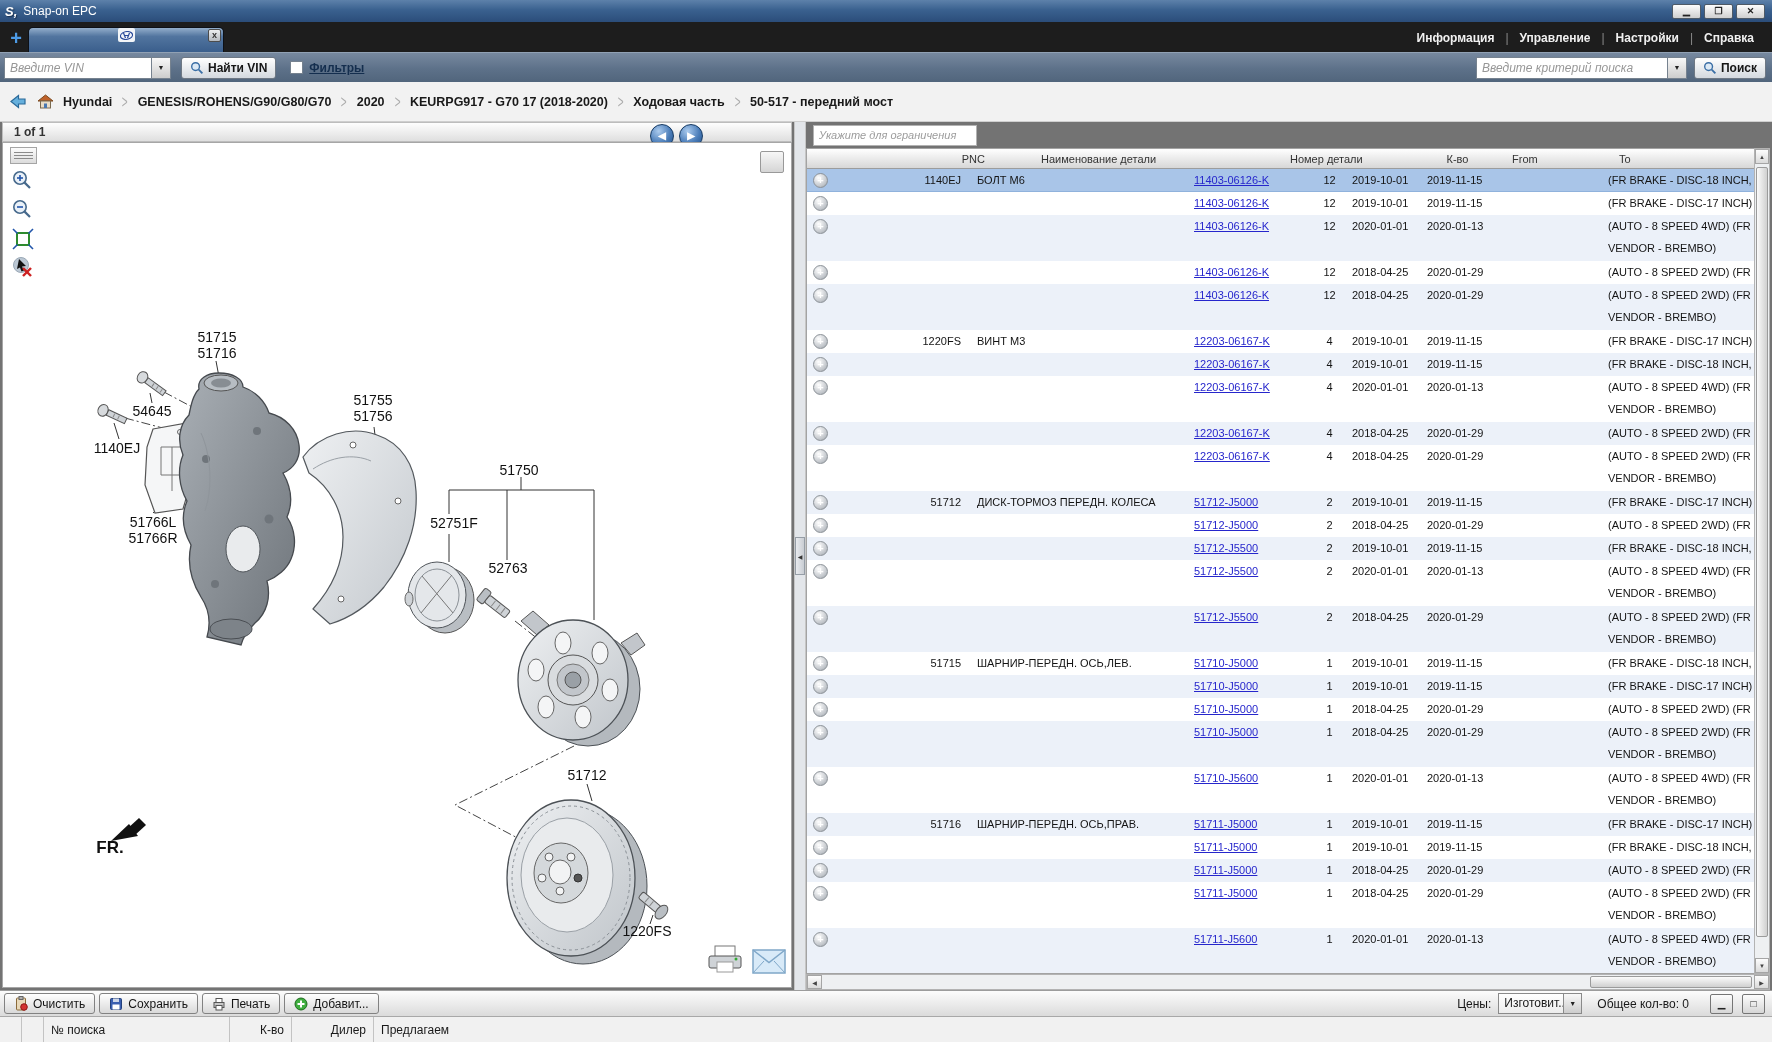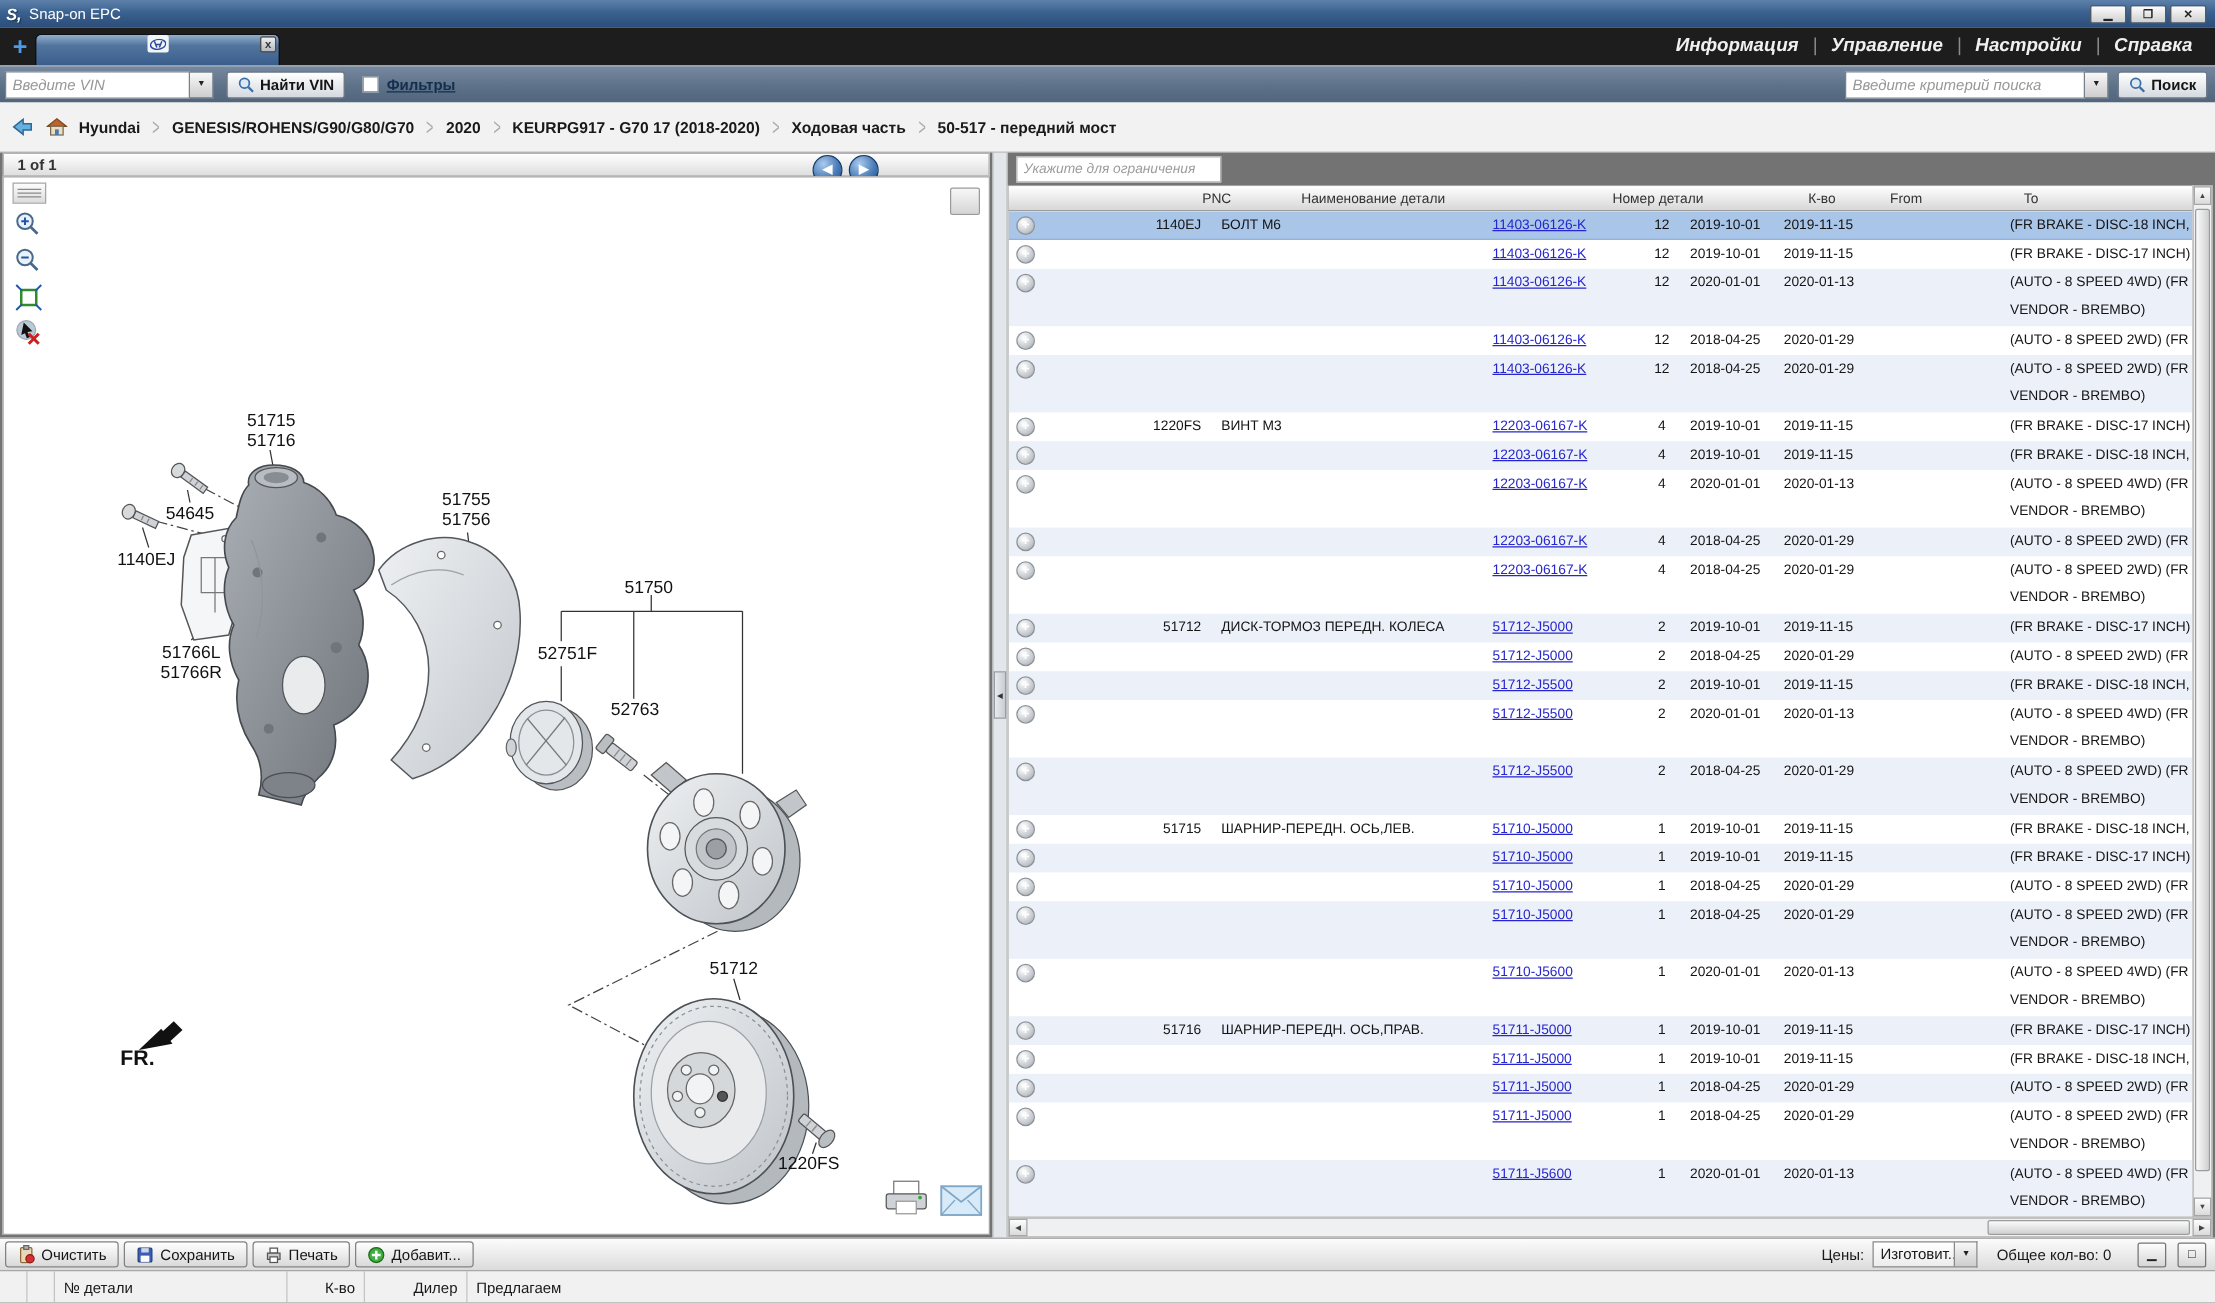--- a/index.html
+++ b/index.html
@@ -12,21 +12,21 @@
   .winbtns{margin-left:auto;display:flex;gap:3px;padding-right:2px;}
   .wbtn{width:29px;height:15px;background:linear-gradient(#fdfdfd,#cfcfcf);border:1px solid #4f5a66;border-radius:2px;color:#222;font-size:9px;line-height:12px;text-align:center;font-weight:bold;}
 
   
   .tabbar{height:30px;background:#1d1d1d;display:flex;align-items:flex-end;padding-left:4px;}
   .newtab{color:#4d9be6;font-size:20px;font-weight:bold;width:24px;text-align:center;line-height:28px;}
   .tab{position:relative;height:25px;width:196px;background:linear-gradient(#93aecb,#52759f 35%,#3a5e8c);border:1px solid #0d1016;border-bottom:none;border-radius:5px 5px 0 0;display:flex;align-items:center;gap:13px;padding:0 16px 0 16px;color:#fff;font-size:11px;font-weight:bold;flex-direction:column;}
   .tab-label{white-space:nowrap;overflow:hidden;}
   .hicon{width:17px;height:14px;background:#f2f5f8;border-radius:2px;display:flex;align-items:center;justify-content:center;flex:none;}
   .tclose{position:absolute;top:1px;right:2px;width:13px;height:13px;background:linear-gradient(#eceef0,#b5bac0);border:1px solid #4c4c4c;border-radius:2px;font-size:9px;line-height:11px;text-align:center;color:#333;font-weight:bold;}
-  .menu{margin-left:auto;display:flex;align-items:flex-start;gap:11px;padding:0 18px 7px 0;color:#f0f0f0;font-size:15px;font-weight:bold;font-style:italic;}
+  .menu{margin-left:auto;display:flex;align-items:flex-start;gap:11px;padding:0 18px 7px 0;color:#f0f0f0;font-size:12px;font-weight:bold;}
   .msep{color:#8a8a8a;font-weight:normal;}
 
   
   .searchbar{height:30px;background:linear-gradient(#77899f,#5d7189 55%,#51657c);border-top:1px solid #91a1b4;display:flex;align-items:center;padding:0 4px;}
   .tinput{height:22px;background:#fff;border:1px solid #76828f;font-size:12px;padding:0 5px;color:#222;}
   .tinput::placeholder{color:#979797;font-style:italic;}
   .vin{width:148px;}
   .drop{width:19px;height:22px;background:linear-gradient(#f8f8f8,#cdcdcd);border:1px solid #76828f;border-left:none;font-size:7px;display:flex;align-items:center;justify-content:center;color:#222;}
   .btn{height:22px;background:linear-gradient(#ffffff,#d4d9df);border:1px solid #6e7884;border-radius:3px;font-size:12px;display:inline-flex;align-items:center;gap:4px;padding:0 8px;color:#151515;white-space:nowrap;}
   .findvin{margin-left:10px;font-weight:bold;}
@@ -837,17 +837,17 @@
     </span>
     <span style="margin-left:8px;">Общее кол-во: 0</span>
     <span class="sqsmall" style="margin-left:14px;">▁</span>
     <span class="sqsmall">□</span>
   </span>
 </div>
 
 <div class="statusbar">
   <span class="scell" style="width:22px;"></span>
   <span class="scell" style="width:22px;"></span>
-  <span class="scell" style="width:186px;">№ детали</span>
+  <span class="scell" style="width:186px;">№ поиска</span>
   <span class="scell rr" style="width:62px;">К-во</span>
   <span class="scell rr" style="width:82px;">Дилер</span>
   <span class="scell" style="width:85px;border-right:none;">Предлагаем</span>
 </div>
 
 </body></html>

